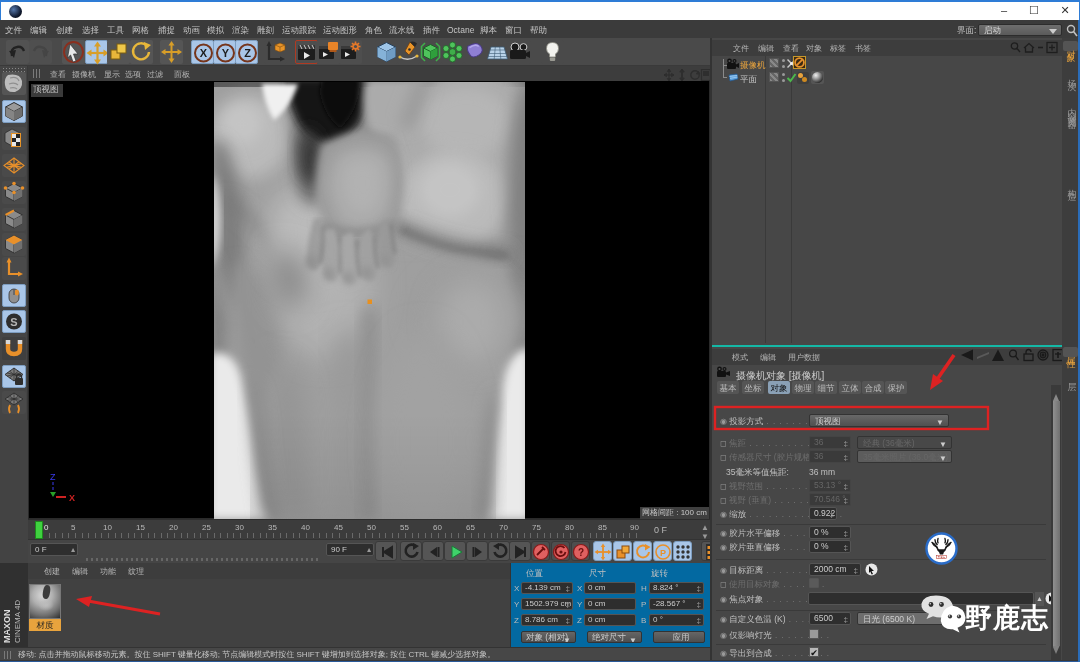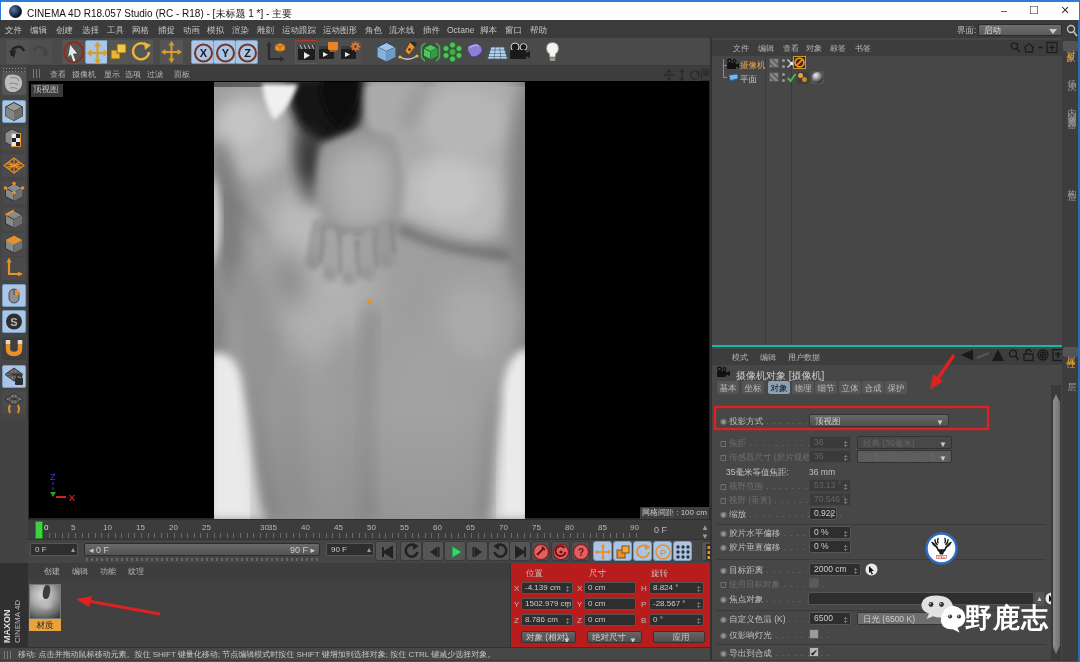--- a/index.html
+++ b/index.html
@@ -43,21 +43,21 @@
 
 
 #maxonstrip { left:0; top:563px; width:28px; height:84px; background:#303030; overflow:hidden;}
 #matpanel { left:28px; top:563px; width:482px; height:84px; background:#414141; }
 #matmenu { position:absolute; left:0; top:0; width:100%; height:16px; background:#3d3d3d; }
 #matmenu span{ position:absolute; top:3px; font-size:8px; color:#b5b5b5;}
 #matball { position:absolute; left:1px; top:21px; width:32px; height:35px; background:radial-gradient(circle at 42% 32%, #d8d8d8 0%, #b0b0b0 35%, #707070 70%, #2e2e2e 100%); border:1px solid #777;}
 #matlabel { position:absolute; left:1px; top:56px; width:32px; height:12px; background:#e8a33d; color:#222; font-size:8.5px; text-align:center; line-height:12px;}
 
 
-#coords { left:510px; top:563px; width:200px; height:84px; background:#b91c1c; border-left:1px solid #333; }
+#coords { left:510px; top:563px; width:200px; height:84px; background:#0369a1; border-left:1px solid #333; }
 #coords .hdr { position:absolute; top:5px; font-size:8.5px; color:#c0c0c0;}
 .cfield { position:absolute; white-space:nowrap; overflow:hidden; height:12px; background:#2e2e2e; border:1px solid #555; border-radius:2px; color:#ccc; font-size:8px; line-height:10px; padding-left:3px;}
 .clab { position:absolute; font-size:8px; color:#bbb;}
 .cdrop { position:absolute; white-space:nowrap; overflow:hidden; height:12px; background:linear-gradient(#666,#4e4e4e); border:1px solid #333; border-radius:2px; color:#ccc; font-size:8.5px; line-height:11px; padding-left:4px;}
 
 
 #statusbar { left:0; top:647px; width:710px; height:13px; background:#474747; border-top:1px solid #333; color:#c6c6c6; font-size:8px; line-height:13px; padding-left:18px; white-space:nowrap; overflow:hidden;}
 #bottomedge { left:0; top:660px; width:1080px; height:2px; background:linear-gradient(#383838 0 1px, #2a5a9a 1px 2px); }
 
 
@@ -96,21 +96,20 @@
 .rbtn { width:19px; background:#4e4e4e;}
 .rbtn svg { margin-top:1px;}
 .kbtn { width:19px; background:#a9c6e8; border:1px solid #7d9dc0;}
 .kbtn svg { margin-top:1px;}
 #watermark-text { position:absolute; left:965px; top:600px; color:#fff; font-size:27px; font-weight:bold; letter-spacing:1px;}
 </style></head>
 <body>
 
 <div class="abs" id="titlebar">
   <div id="tbicon"></div>
-  <div class="ttxt">CINEMA 4D R18.057 Studio (RC - R18) - [未标题 1 *] - 主要</div>
   <div class="wbtn" style="left:996px;">–</div>
   <div class="wbtn" style="left:1026px;">☐</div>
   <div class="wbtn" style="left:1057px;">✕</div>
 </div>
 
 <div class="abs" id="menubar">
   <span class="mi" style="left:5px;">文件</span>
     <span class="mi" style="left:30px;">编辑</span>
     <span class="mi" style="left:56px;">创建</span>
     <span class="mi" style="left:82px;">选择</span>
@@ -600,43 +599,39 @@
 
 <div class="abs" id="ruler">
   <div style="position:absolute; left:14px; top:13px; width:600px; height:5px; background-image:repeating-linear-gradient(to right, #6a6a6a 0px, #6a6a6a 1px, transparent 1px, transparent 6.6px);"></div>
   <div id="playhead"></div>
   <span class="num" style="left:16px; color:#e8e8e8;">0</span>
     <span class="num" style="left:43px; ">5</span>
     <span class="num" style="left:75px; ">10</span>
     <span class="num" style="left:108px; ">15</span>
     <span class="num" style="left:141px; ">20</span>
     <span class="num" style="left:174px; ">25</span>
-    <span class="num" style="left:207px;margin-left:25px; ">30</span>
+    <span class="num" style="left:207px; ">30</span>
     <span class="num" style="left:240px; ">35</span>
     <span class="num" style="left:273px; ">40</span>
     <span class="num" style="left:306px; ">45</span>
     <span class="num" style="left:339px; ">50</span>
     <span class="num" style="left:372px; ">55</span>
     <span class="num" style="left:405px; ">60</span>
     <span class="num" style="left:438px; ">65</span>
     <span class="num" style="left:471px; ">70</span>
     <span class="num" style="left:504px; ">75</span>
     <span class="num" style="left:537px; ">80</span>
     <span class="num" style="left:570px; ">85</span>
     <span class="num" style="left:602px; ">90</span>
   <span class="num" style="left:626px; top:5px; font-size:9px;">0 F</span>
   <span class="num" style="left:673px; top:3px; color:#999;">▲<br>▼</span>
 </div>
 
 <div class="abs" id="transport">
   <div class="tfield" style="left:2px; width:48px;">0 F<span class="stp">◂</span></div>
-  <div style="position:absolute; left:56px; top:3px; width:236px; height:13px; background:linear-gradient(#6a6a6a,#535353); border:1px solid #2e2e2e; border-radius:2px; font-size:9px; color:#ccc;">
-    <span style="position:absolute; left:4px; top:1px;">◂ 0 F</span>
-      <span style="position:absolute; right:4px; top:1px;">90 F ▸</span>
-  </div>
   <div style="position:absolute; left:58px; top:18px; width:232px; height:3px; background-image:repeating-linear-gradient(to right, #666 0 2px, transparent 2px 5px);"></div>
   <div class="tfield" style="left:298px; width:48px;">90 F<span class="stp">◂</span></div>
 
   <div class="pbtn" style="left:347px;">
       <svg width="22" height="20" viewBox="0 0 22 20">
         <path d="M 7 5 L 7 15 M 16 5 L 8 10 L 16 15 Z" stroke="#222" stroke-width="2" fill="#222"></path>
       </svg>
     </div>
   <div class="pbtn" style="left:372px;">
       <svg width="22" height="20" viewBox="0 0 22 20">

